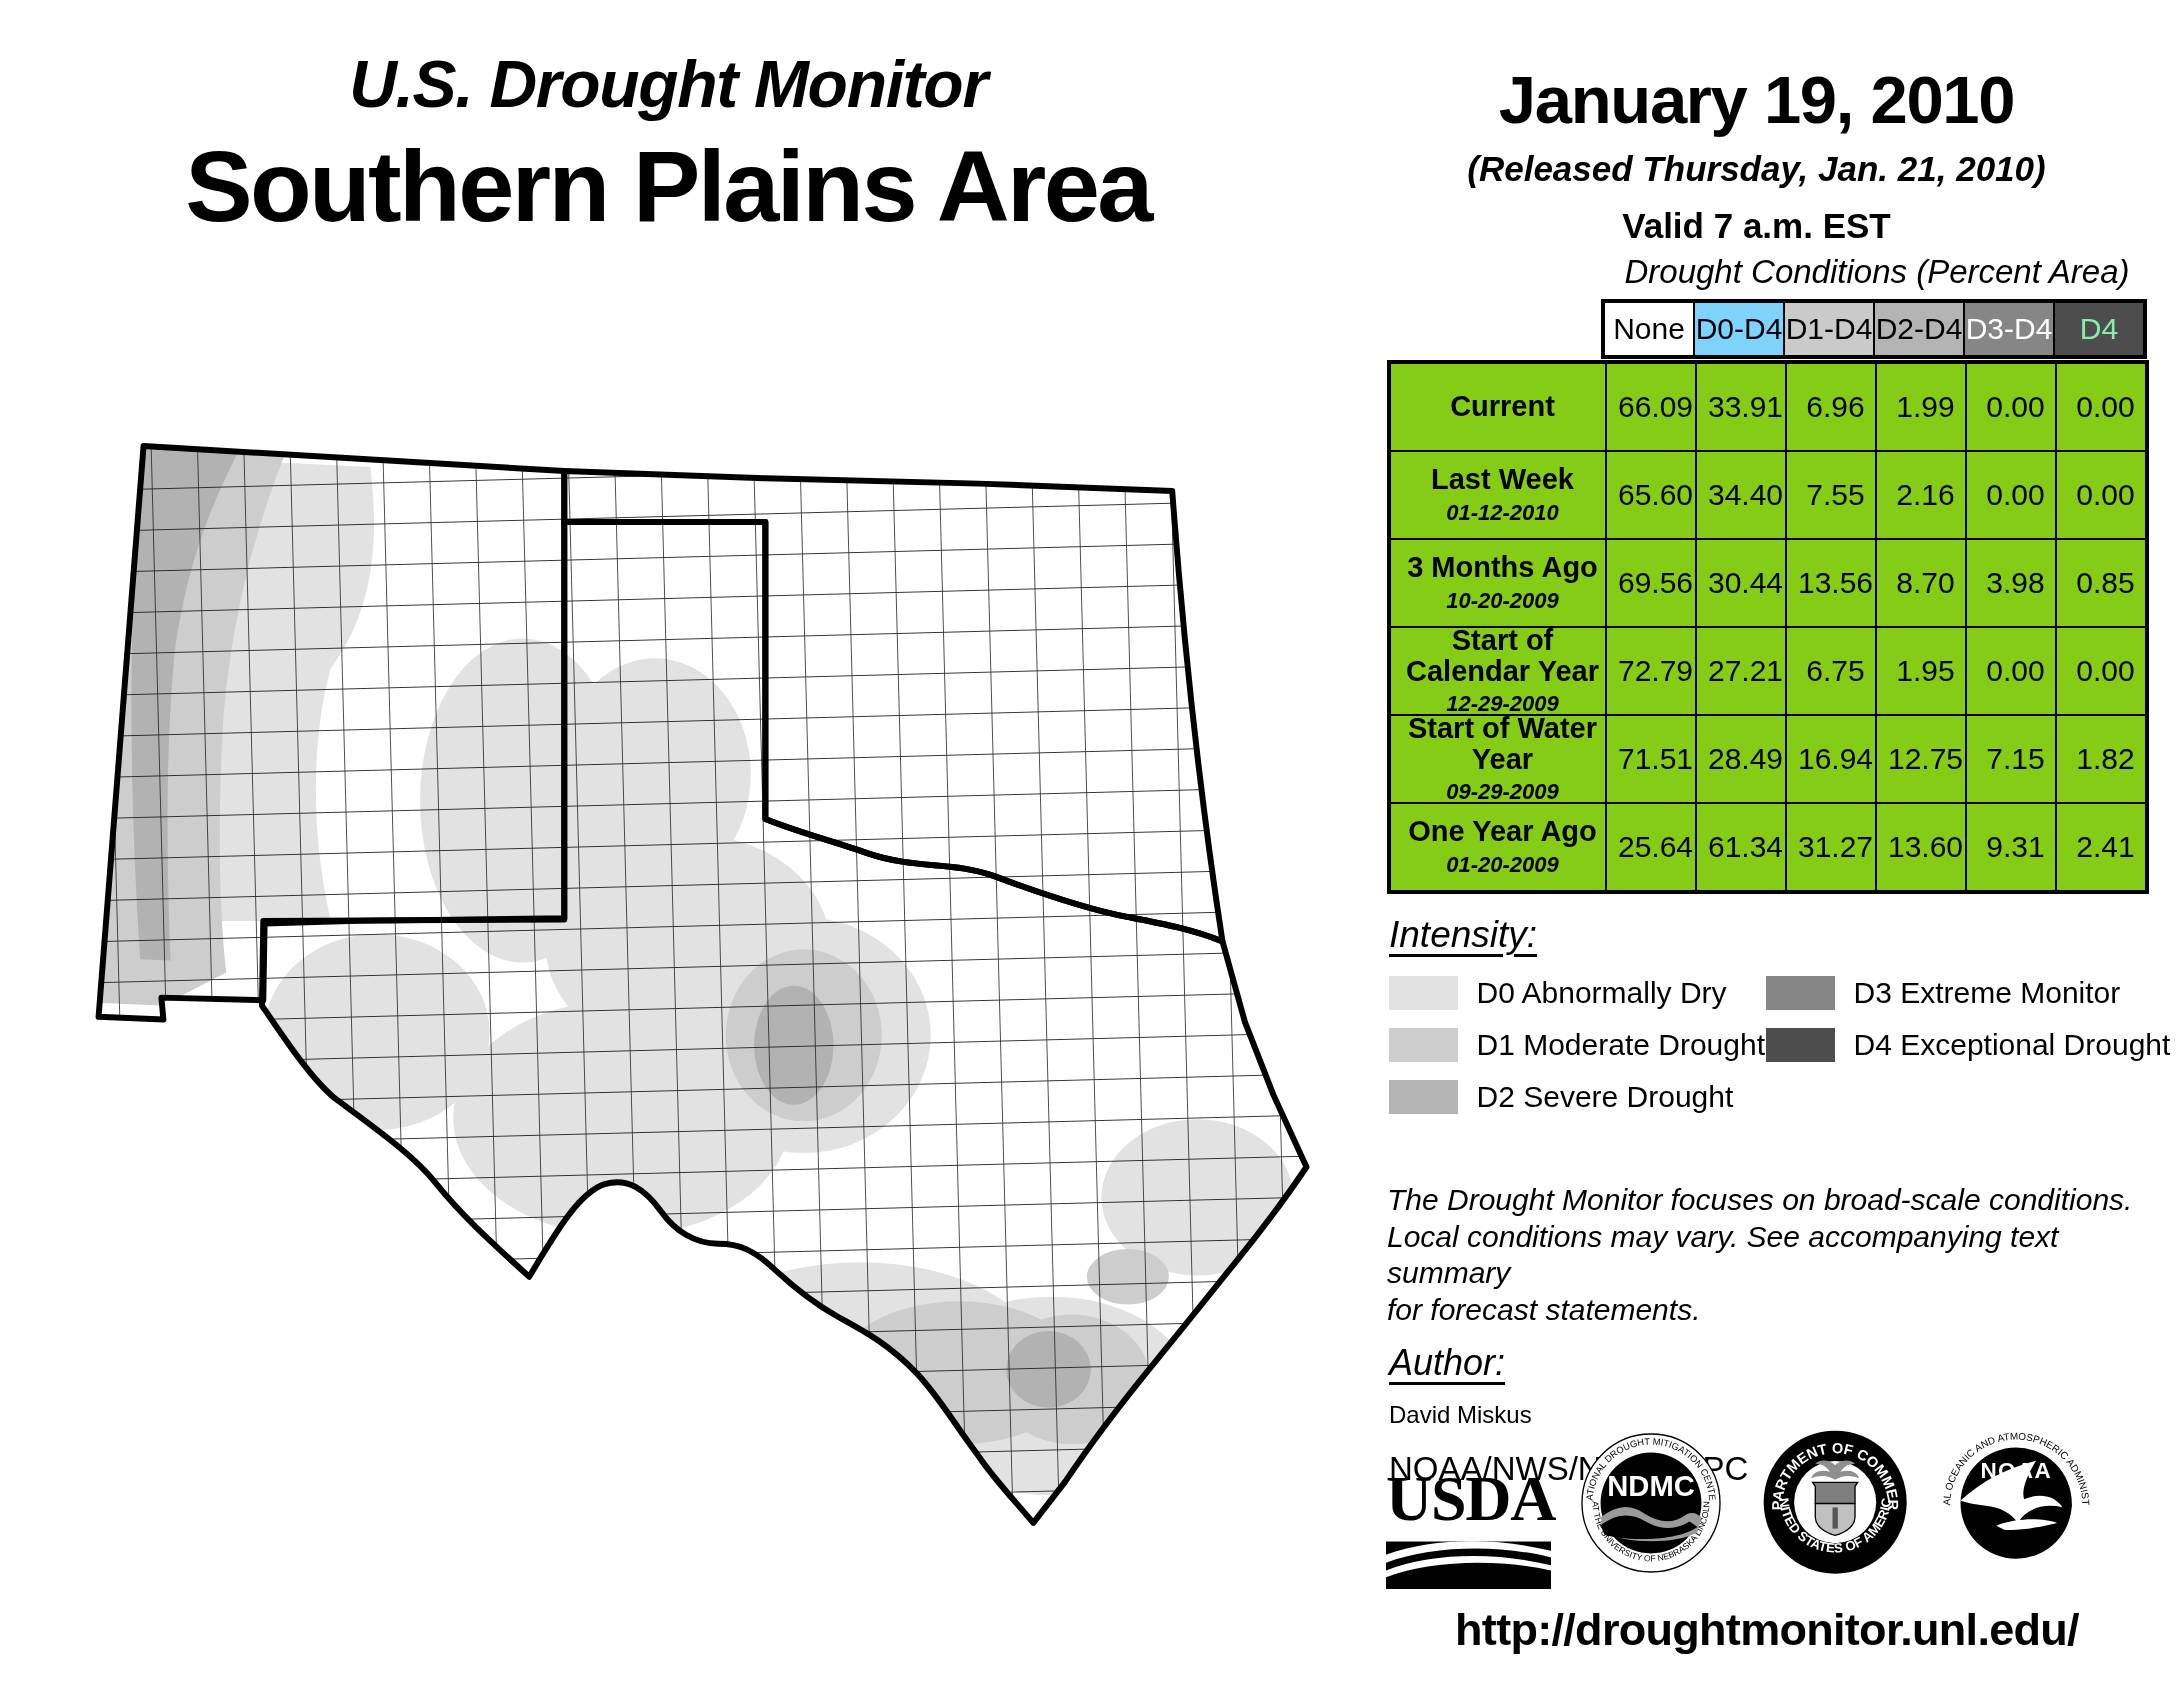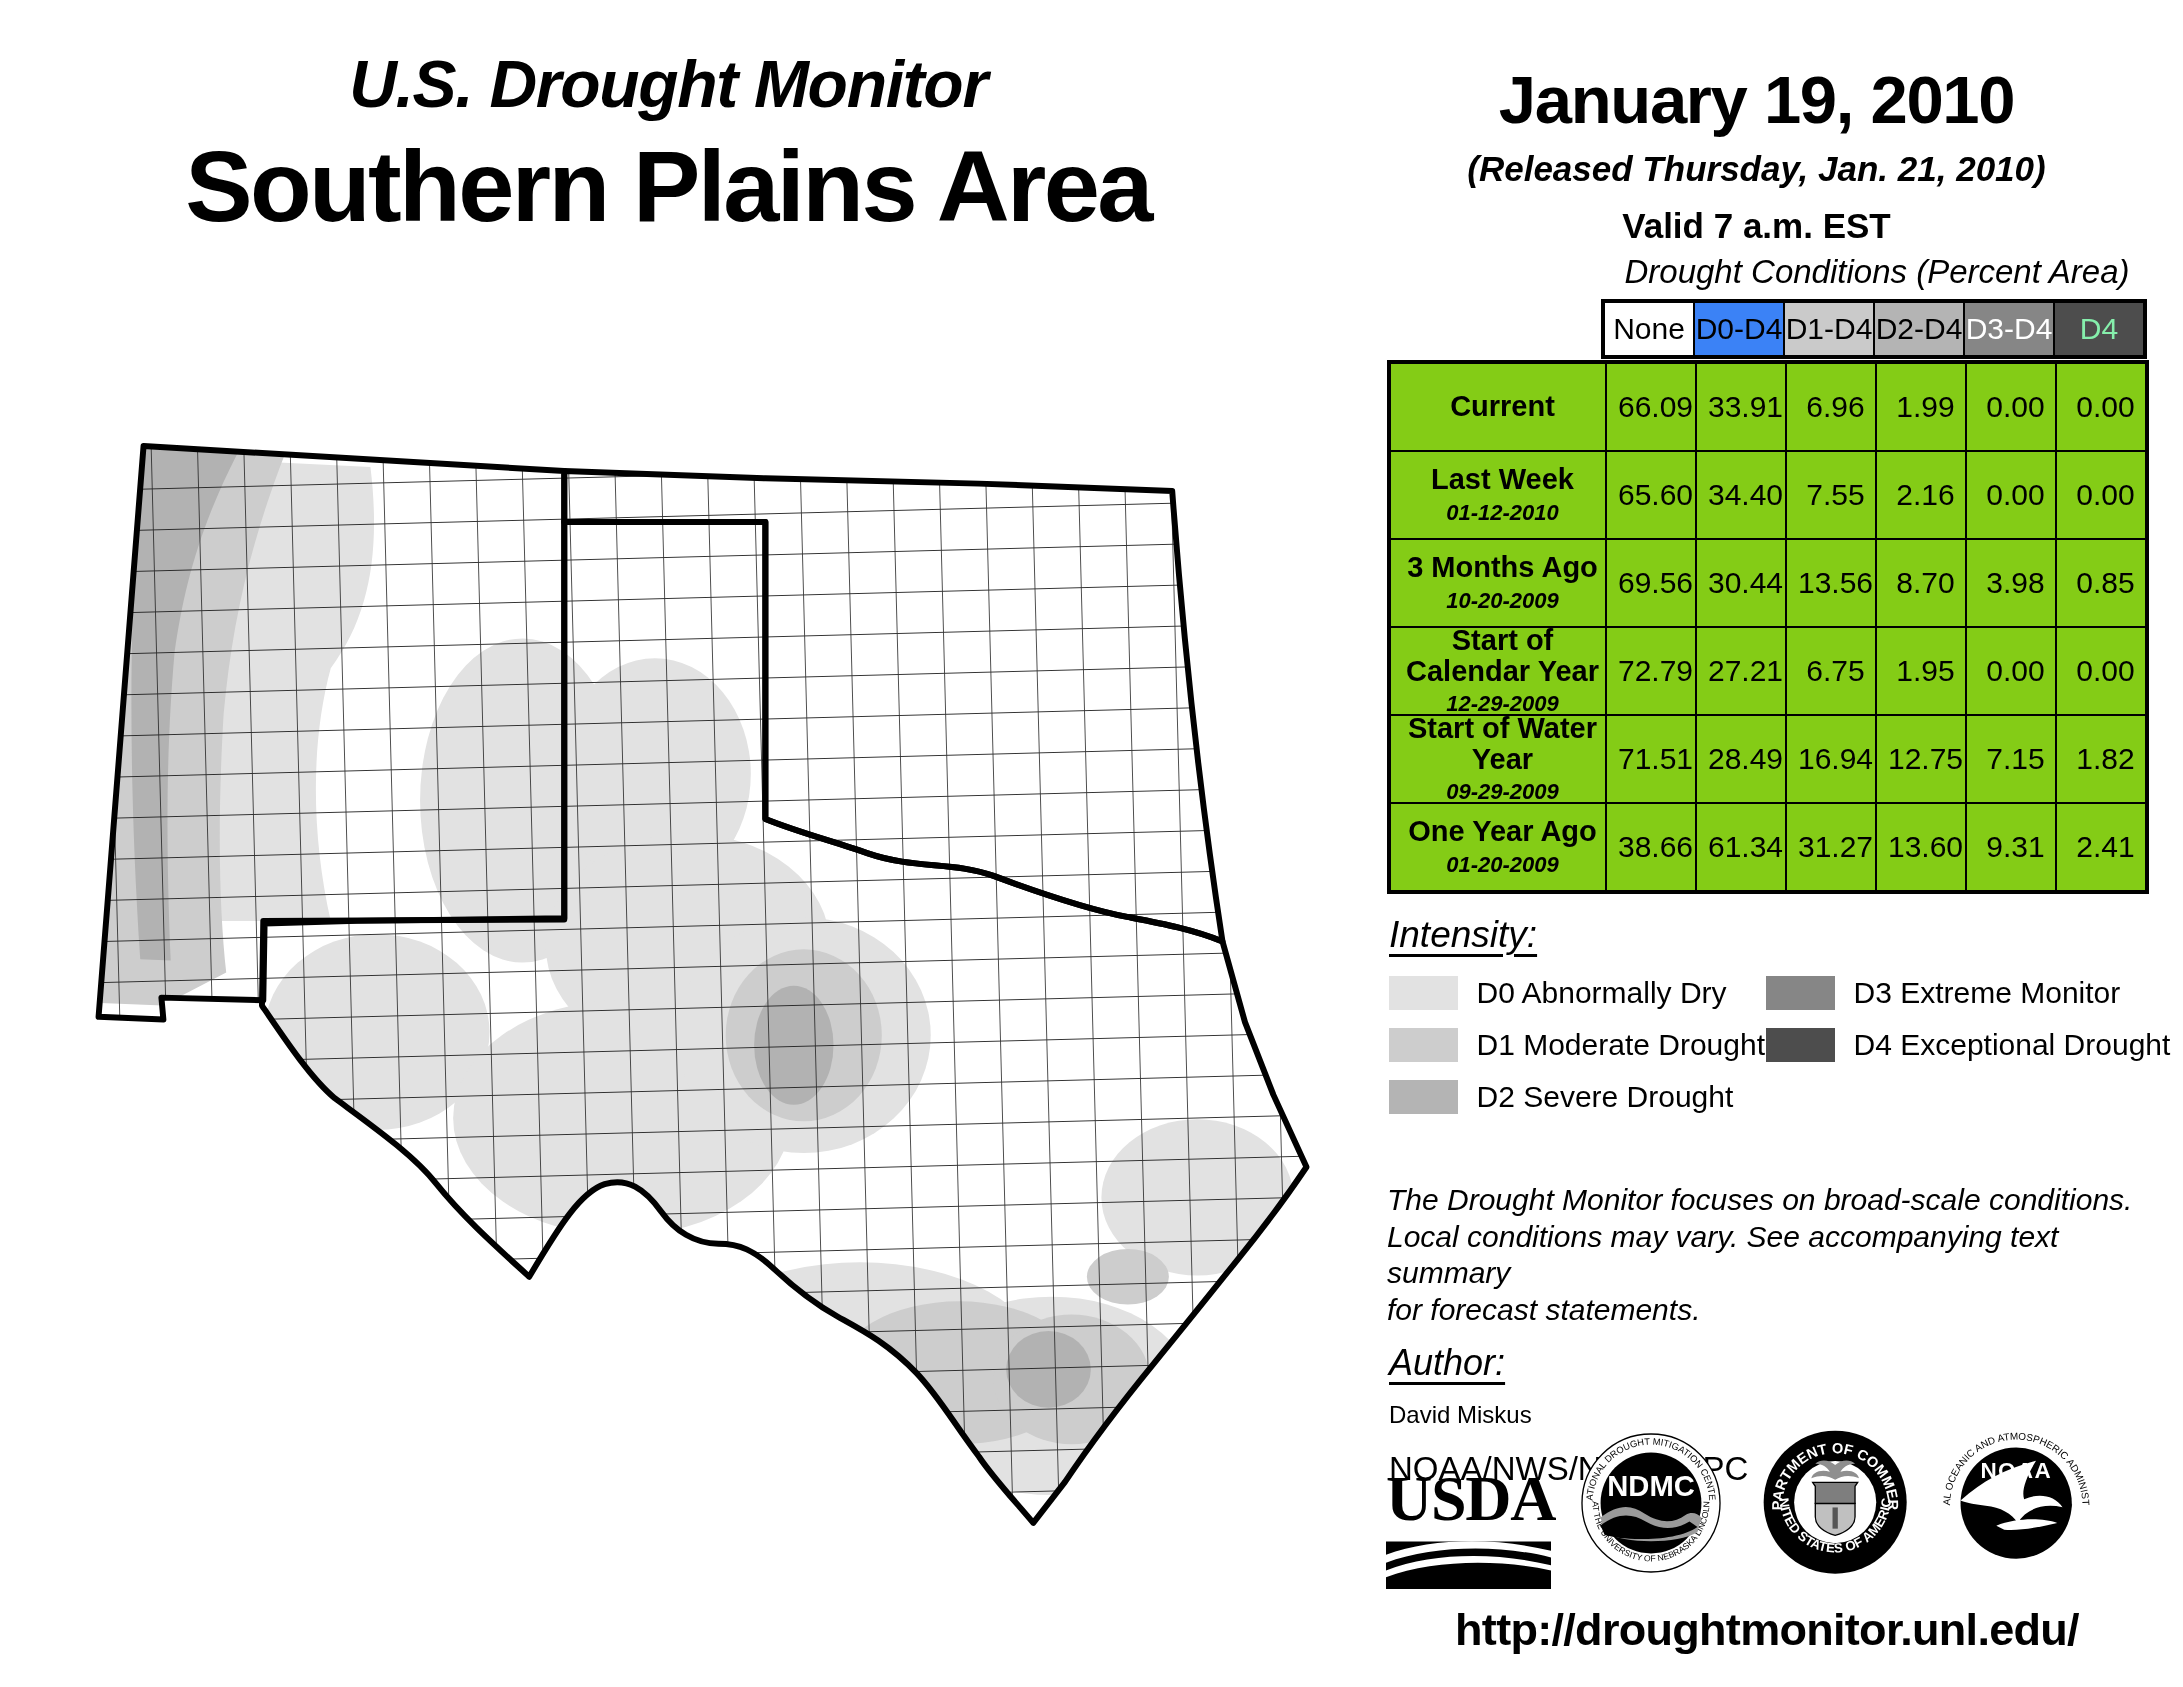--- a/index.html
+++ b/index.html
@@ -112,21 +112,21 @@
 <div class="abs date-block">
   <div class="date-main">January 19, 2010</div>
   <div class="date-released">(Released Thursday, Jan. 21, 2010)</div>
   <div class="date-valid">Valid 7 a.m. EST</div>
 </div>
 
 <div class="abs tbl-title">Drought Conditions (Percent Area)</div>
 
 <div class="abs tbl-header">
   <div class="hcell" style="background-color: rgb(255, 255, 255);">None</div>
-  <div class="hcell" style="background-color: #3b82f6;">D0-D4</div>
+  <div class="hcell" style="background-color: #7dd3fc;">D0-D4</div>
   <div class="hcell" style="background-color: rgb(202, 202, 202);">D1-D4</div>
   <div class="hcell" style="background-color: rgb(180, 180, 180);">D2-D4</div>
   <div class="hcell" style="color: rgb(255, 255, 255); background-color: rgb(134, 134, 134);">D3-D4</div>
   <div class="hcell" style="color: #86efac; background-color: rgb(77, 77, 77);">D4</div>
 </div>
 
 <div class="abs tbl-body">
 
   <div class="cell">
       <div class="rlabel">Current</div>
@@ -240,21 +240,21 @@
     </div>
   <div class="cell">
       <div class="val">1.82</div>
     </div>
 
   <div class="cell">
       <div class="rlabel">One Year Ago</div>
       <div class="rsub">01-20-2009</div>
     </div>
   <div class="cell">
-      <div class="val">38.66</div>
+      <div class="val">25.64</div>
     </div>
   <div class="cell">
       <div class="val">61.34</div>
     </div>
   <div class="cell">
       <div class="val">31.27</div>
     </div>
   <div class="cell">
       <div class="val">13.60</div>
     </div>

